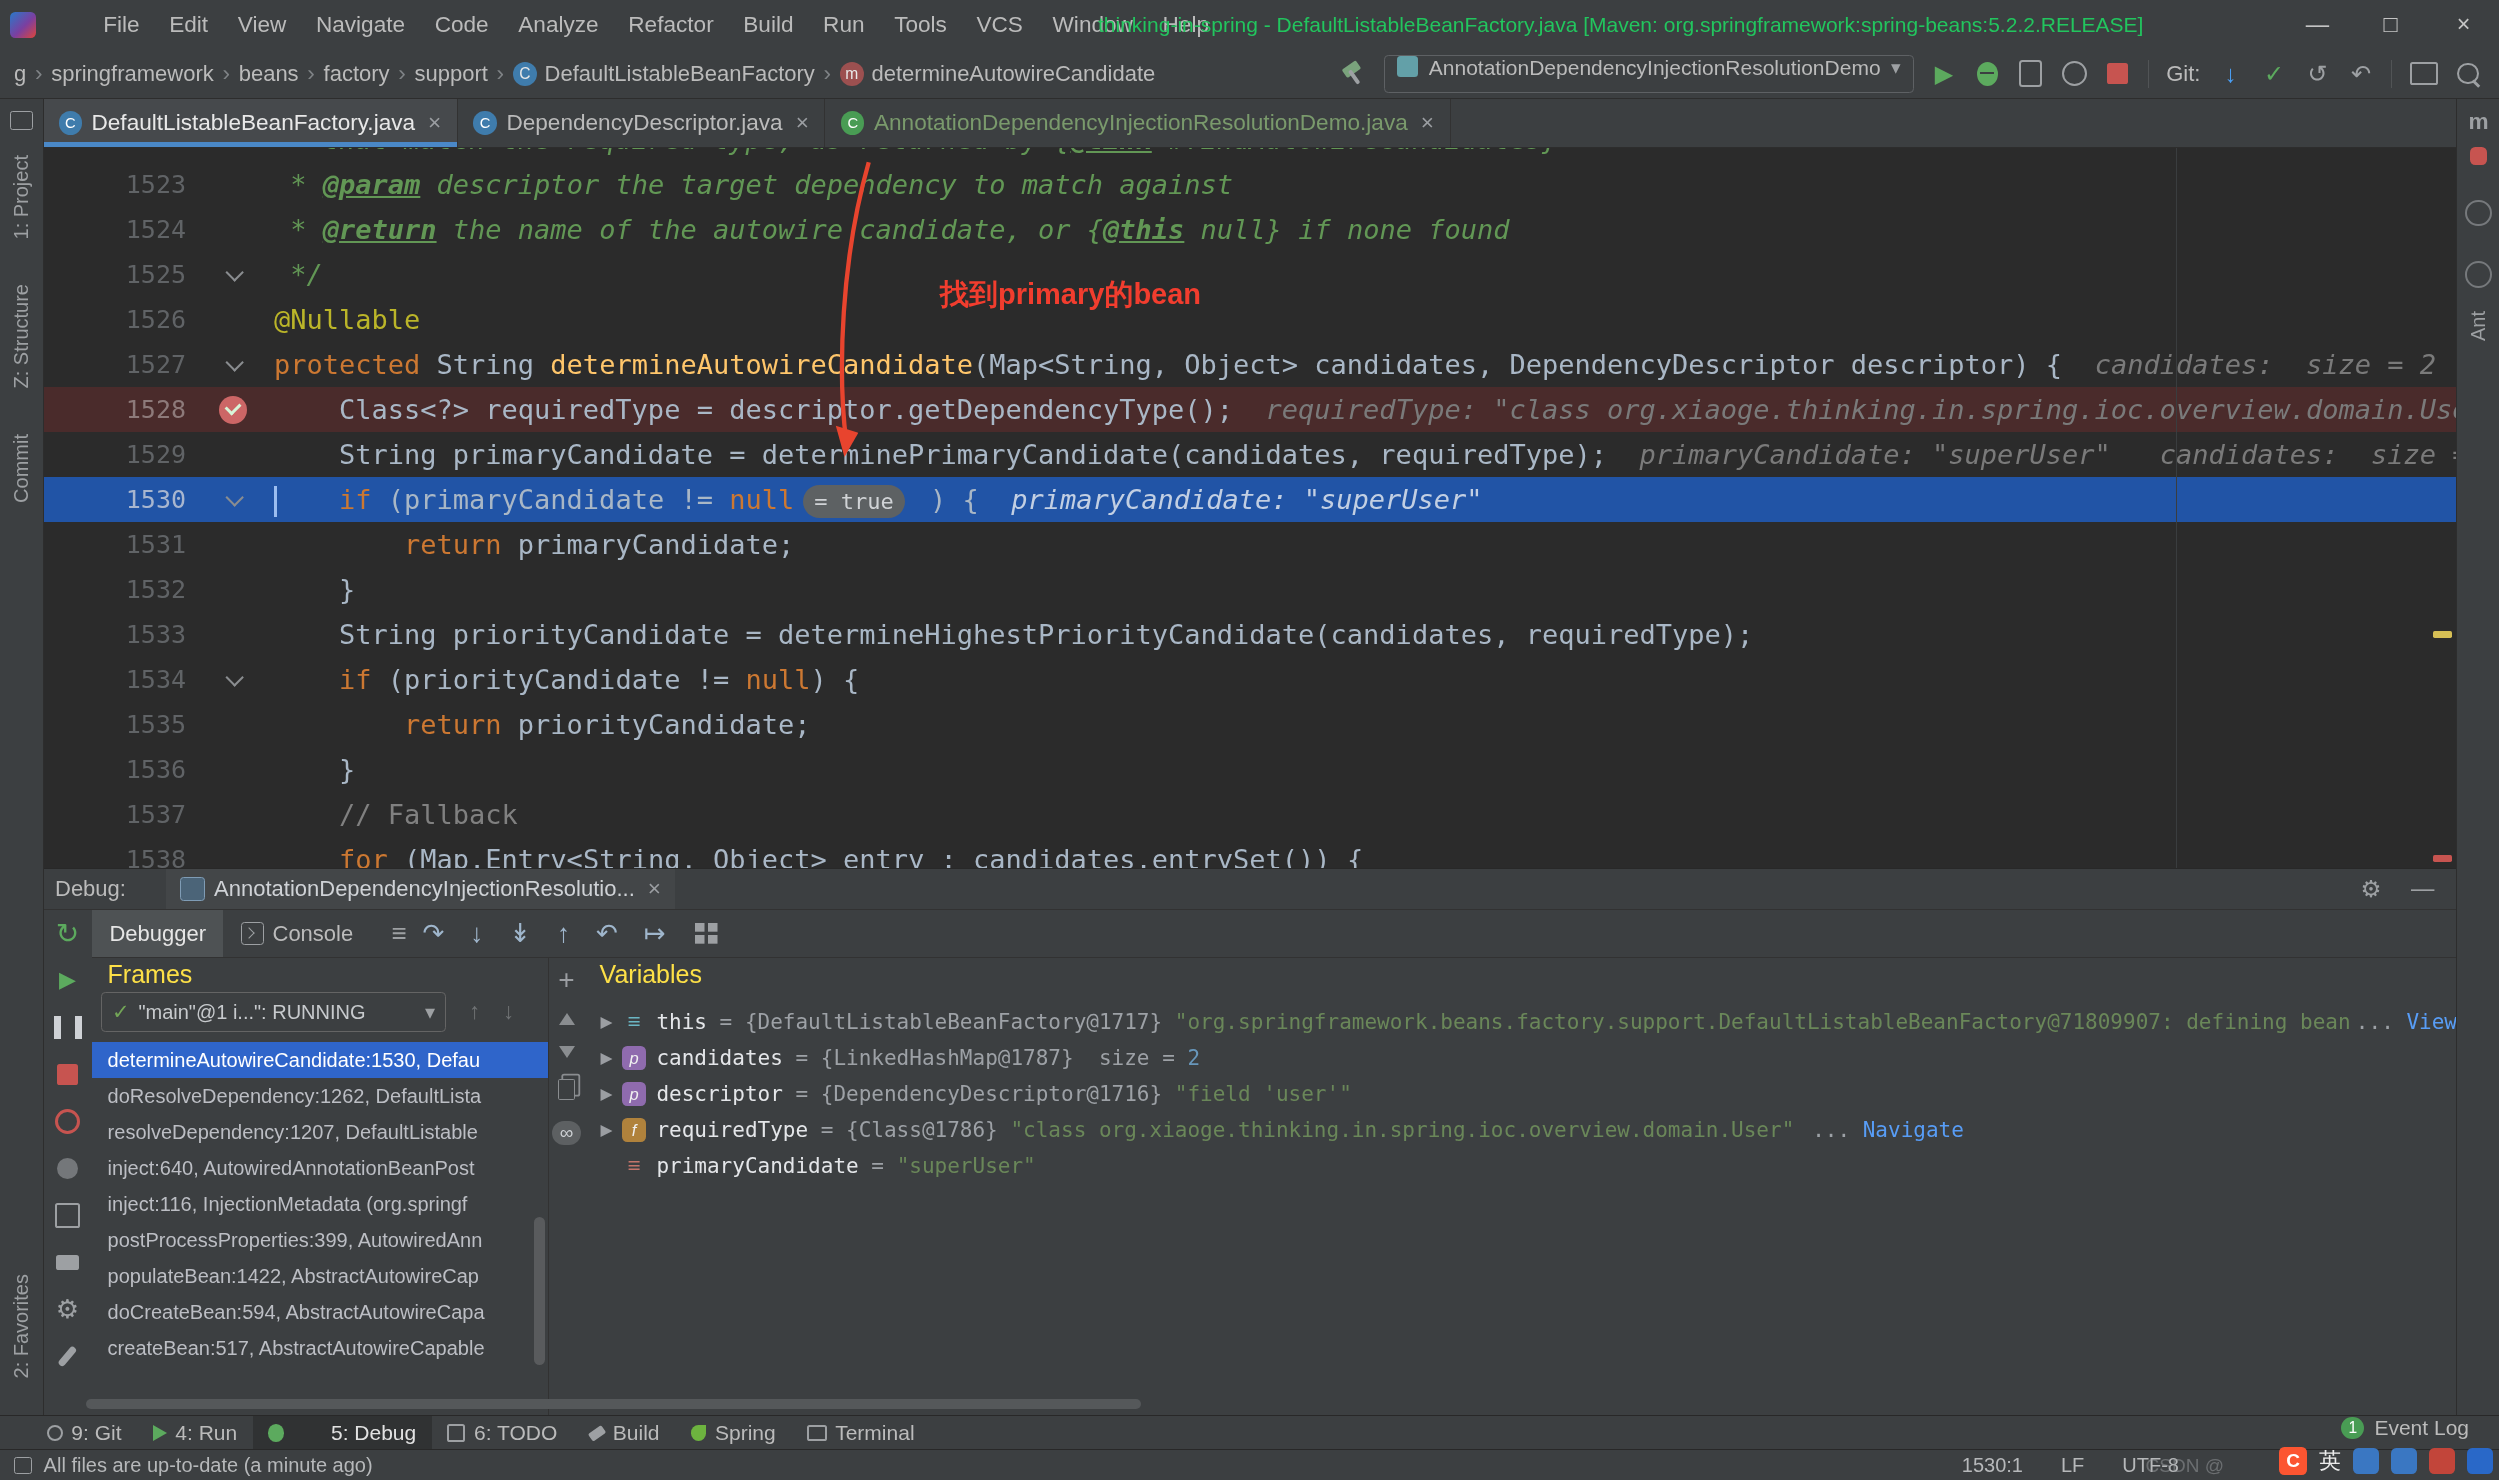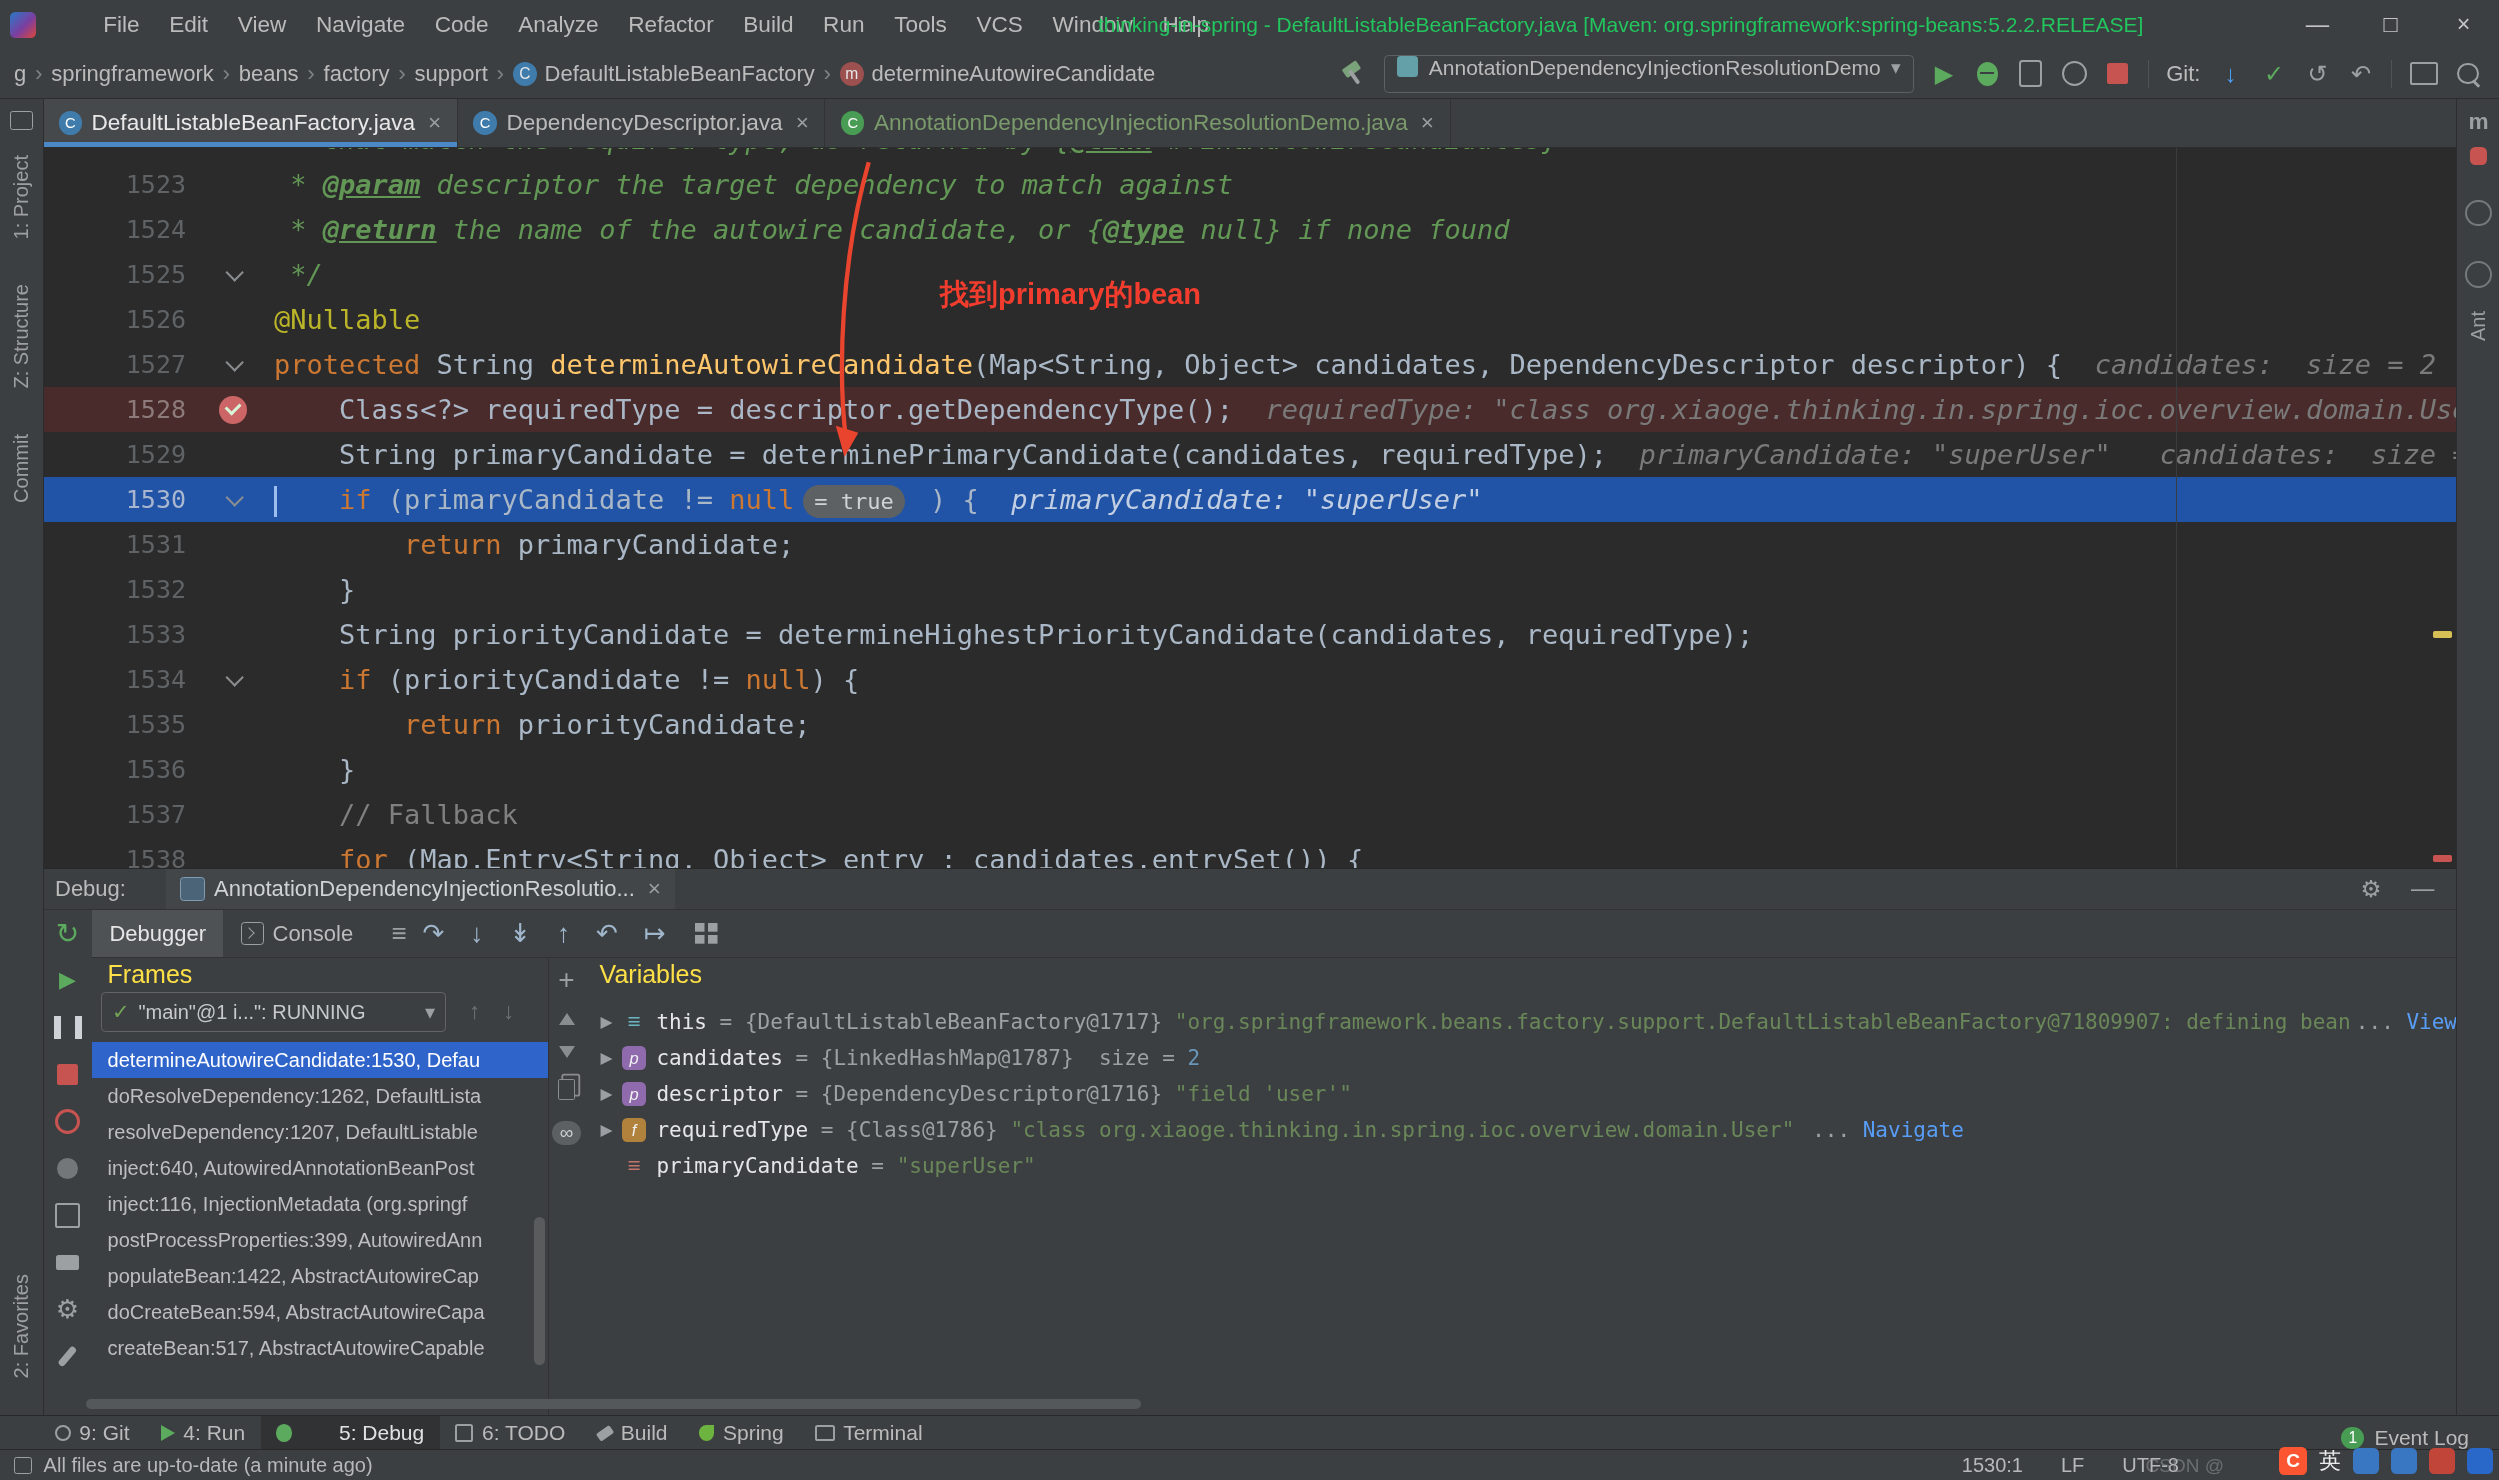--- a/index.html
+++ b/index.html
@@ -170,21 +170,21 @@
   .vi-this{background:transparent;color:#6bb6c4;font-style:normal;font-size:22.6px;}
   .vi-p{background:#8f6bae;} .vi-f{background:#b0823c;}
   .vi-v{background:transparent;color:#c4756b;font-style:normal;font-size:22.6px;}
   .var-content{flex:0 1 auto;overflow:hidden;}
   .var-tail{flex:none;margin-left:5.2px;}
   .v-name{color:#e4e6e9;} .v-eq{color:#9da1a6;} .v-ref{color:#9da1a6;}
   .v-str{color:#6a8759;} .v-num{color:#6897bb;} .v-link{color:#589df6;}
   .debug-hscroll{position:absolute;left:43px;bottom:7px;width:1055px;height:10.4px;background:#55585a;border-radius:5.2px;}
   
   .tool-bar{position:absolute;left:0;right:0;top:1415px;height:34px;background:#3c3f41;border-top:0.9px solid #282828;
-            display:flex;align-items:flex-end;font-size:21px;color:#bbbbbb;padding-left:39px;z-index:5;}
+            display:flex;align-items:flex-start;font-size:21px;color:#bbbbbb;padding-left:31px;z-index:5;}
   .tool-btn{display:flex;align-items:center;gap:8.7px;padding:0 15.6px;height:100%;}
   .tool-btn.active{background:#303233;color:#e2e2e2;gap:47px;}
   .ti{width:19px;height:19px;display:inline-block;flex:none;}
   .ti-git{border:2.6px solid #9da0a3;border-radius:50%;width:12px;height:12px;}
   .ti-run{width:0;height:0;border-left:14px solid #5caa5e;border-top:8.7px solid transparent;border-bottom:8.7px solid transparent;}
   .ti-debug{background:#5caa5e;border-radius:50%;width:15.6px;height:17.4px;}
   .ti-todo{border:2.6px solid #9da0a3;border-radius:2.6px;width:14px;height:14px;}
   .ti-build{background:#9da0a3;width:15.6px;height:8.7px;border-radius:1.7px;transform:rotate(-35deg);}
   .ti-spring{background:#6db33f;border-radius:50% 0 50% 50%;width:15.6px;height:15.6px;}
   .ti-terminal{border:2.6px solid #9da0a3;border-radius:2.6px;width:15.6px;height:12px;}
@@ -335,21 +335,21 @@
       <span class="etab-icon fi-runnable">C</span>
       <span>AnnotationDependencyInjectionResolutionDemo.java</span>
       <span class="etab-close">×</span>
     </div>
   </div>
 
 <div class="code-area">
   <div class="code-scroll">
       <div class="code-row"><div class="gutter-num">1522</div><div class="gutter-icons"></div><div class="code-text"><span class="s-cm"> * that match the required type, as returned by {</span><span class="s-cmt">@link</span><span class="s-cm"> #findAutowireCandidates}</span></div></div>
       <div class="code-row"><div class="gutter-num">1523</div><div class="gutter-icons"></div><div class="code-text"><span class="s-cm"> * </span><span class="s-cmt">@param</span><span class="s-cm"> descriptor the target dependency to match against</span></div></div>
-      <div class="code-row"><div class="gutter-num">1524</div><div class="gutter-icons"></div><div class="code-text"><span class="s-cm"> * </span><span class="s-cmt">@return</span><span class="s-cm"> the name of the autowire candidate, or {</span><span class="s-cmt">@type</span><span class="s-cm"> null} if none found</span></div></div>
+      <div class="code-row"><div class="gutter-num">1524</div><div class="gutter-icons"></div><div class="code-text"><span class="s-cm"> * </span><span class="s-cmt">@return</span><span class="s-cm"> the name of the autowire candidate, or {</span><span class="s-cmt">@this</span><span class="s-cm"> null} if none found</span></div></div>
       <div class="code-row"><div class="gutter-num">1525</div><div class="gutter-icons"><span class="fold-icon"></span></div><div class="code-text"><span class="s-cm"> */</span></div></div>
       <div class="code-row"><div class="gutter-num">1526</div><div class="gutter-icons"></div><div class="code-text"><span class="s-ann">@Nullable</span></div></div>
       <div class="code-row"><div class="gutter-num">1527</div><div class="gutter-icons"><span class="fold-icon"></span></div><div class="code-text"><span class="s-kw">protected </span><span class="s-pl">String </span><span class="s-mth">determineAutowireCandidate</span><span class="s-pl">(Map&lt;String, Object&gt; candidates, DependencyDescriptor descriptor) {  </span><span class="s-hint">candidates:  size = 2</span></div></div>
       <div class="code-row row-breakpoint"><div class="gutter-num">1528</div><div class="gutter-icons"><span class="bp-icon"></span></div><div class="code-text"><span class="s-pl">    Class&lt;?&gt; requiredType = descriptor.getDependencyType();  </span><span class="s-hint">requiredType: "class org.xiaoge.thinking.in.spring.ioc.overview.domain.User"</span></div></div>
       <div class="code-row"><div class="gutter-num">1529</div><div class="gutter-icons"></div><div class="code-text"><span class="s-pl">    String primaryCandidate = determinePrimaryCandidate(candidates, requiredType);  </span><span class="s-hint">primaryCandidate: "superUser"   candidates:  size = 2</span></div></div>
       <div class="code-row row-exec"><div class="gutter-num">1530</div><div class="gutter-icons"><span class="fold-icon"></span></div><div class="code-text"><span class="caret"></span><span class="s-pl">    </span><span class="s-kw">if</span><span class="s-pl"> (primaryCandidate != </span><span class="s-kw">null</span><span class="pill">= true</span><span class="s-pl"> ) {  </span><span class="s-hintsel">primaryCandidate: "superUser"</span></div></div>
       <div class="code-row"><div class="gutter-num">1531</div><div class="gutter-icons"></div><div class="code-text"><span class="s-pl">        </span><span class="s-kw">return</span><span class="s-pl"> primaryCandidate;</span></div></div>
       <div class="code-row"><div class="gutter-num">1532</div><div class="gutter-icons"></div><div class="code-text"><span class="s-pl">    }</span></div></div>
       <div class="code-row"><div class="gutter-num">1533</div><div class="gutter-icons"></div><div class="code-text"><span class="s-pl">    String priorityCandidate = determineHighestPriorityCandidate(candidates, requiredType);</span></div></div>
       <div class="code-row"><div class="gutter-num">1534</div><div class="gutter-icons"><span class="fold-icon"></span></div><div class="code-text"><span class="s-pl">    </span><span class="s-kw">if</span><span class="s-pl"> (priorityCandidate != </span><span class="s-kw">null</span><span class="s-pl">) {</span></div></div>

